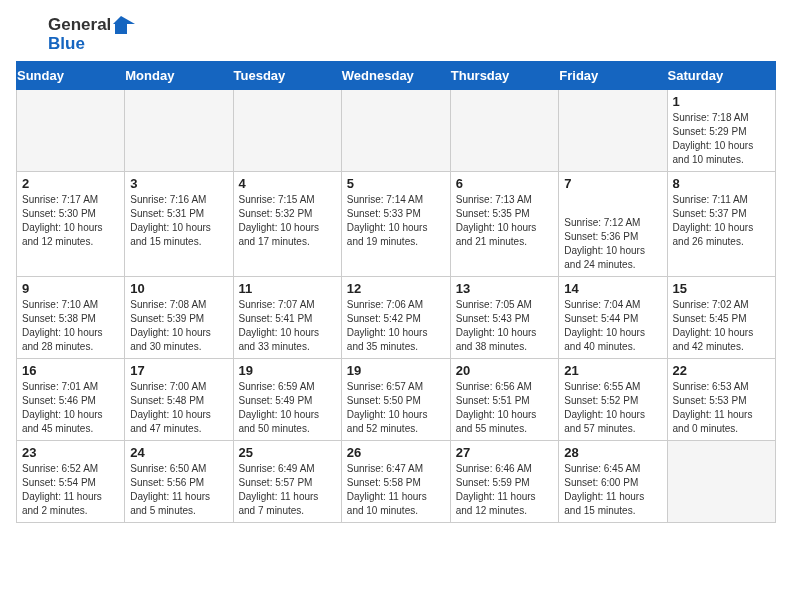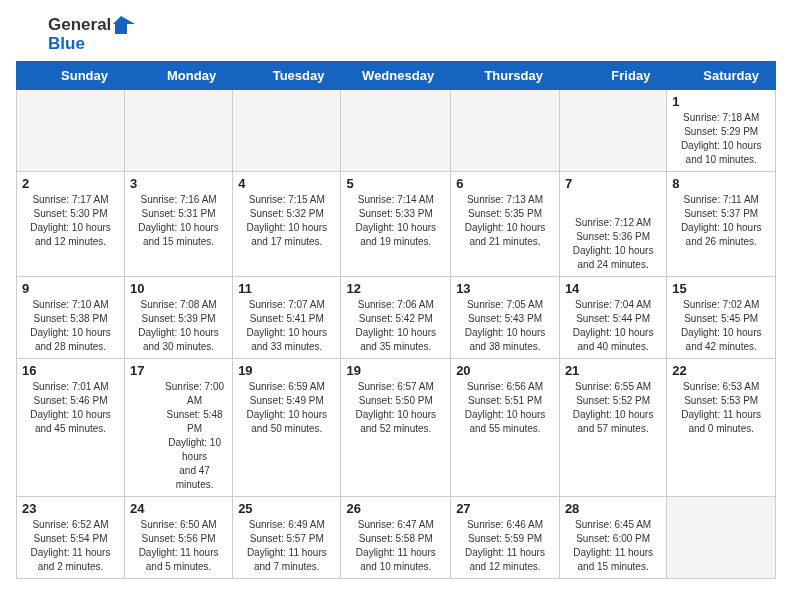--- a/index.html
+++ b/index.html
@@ -35,24 +35,24 @@
       margin-top: 2px;
     }
     .calendar {
       width: 100%;
       border-collapse: collapse;
       border: 1px solid #ccc;
     }
     .calendar th {
       background-color: #1565c0;
       color: #fff;
-      padding: 6px 16px;
+      padding: 6px 0;
       font-size: 13px;
       font-weight: bold;
-      text-align: right;
+      text-align: left;
       border: 1px solid #1565c0;
     }
     .calendar td {
       vertical-align: top;
       padding: 4px 5px;
       border: 1px solid #ccc;
       width: 110px;
       min-height: 80px;
       font-size: 10.5px;
       color: #333;
@@ -65,21 +65,20 @@
       font-size: 13px;
       font-weight: bold;
       color: #222;
       display: block;
       margin-bottom: 2px;
     }
     .day-info {
       font-size: 10px;
       color: #333;
       line-height: 1.4;
-      text-align: center;
     }
   </style>
 </head>
 <body>
 
 <div class="header-area">
   <div class="logo">
     <div style="display:flex;flex-direction:column;line-height:1.1;">
       <span style="display:flex;align-items:center;">
         <span style="font-size:17px;font-weight:bold;color:#333;">General</span>
@@ -229,21 +228,21 @@
       <tr>
         <td>
           <span class="day-number">16</span>
           <div class="day-info" style="white-space: pre-line;">Sunrise: 7:01 AM
 Sunset: 5:46 PM
 Daylight: 10 hours
 and 45 minutes.</div>
         </td>
         <td>
           <span class="day-number">17</span>
-          <div class="day-info" style="white-space: pre-line; margin-left: 32px;">Sunrise: 7:00 AM
+          <div class="day-info" style="white-space: pre-line;">Sunrise: 7:00 AM
 Sunset: 5:48 PM
 Daylight: 10 hours
 and 47 minutes.</div>
         </td>
         <td>
           <span class="day-number">19</span>
           <div class="day-info" style="white-space: pre-line;">Sunrise: 6:59 AM
 Sunset: 5:49 PM
 Daylight: 10 hours
 and 50 minutes.</div>

